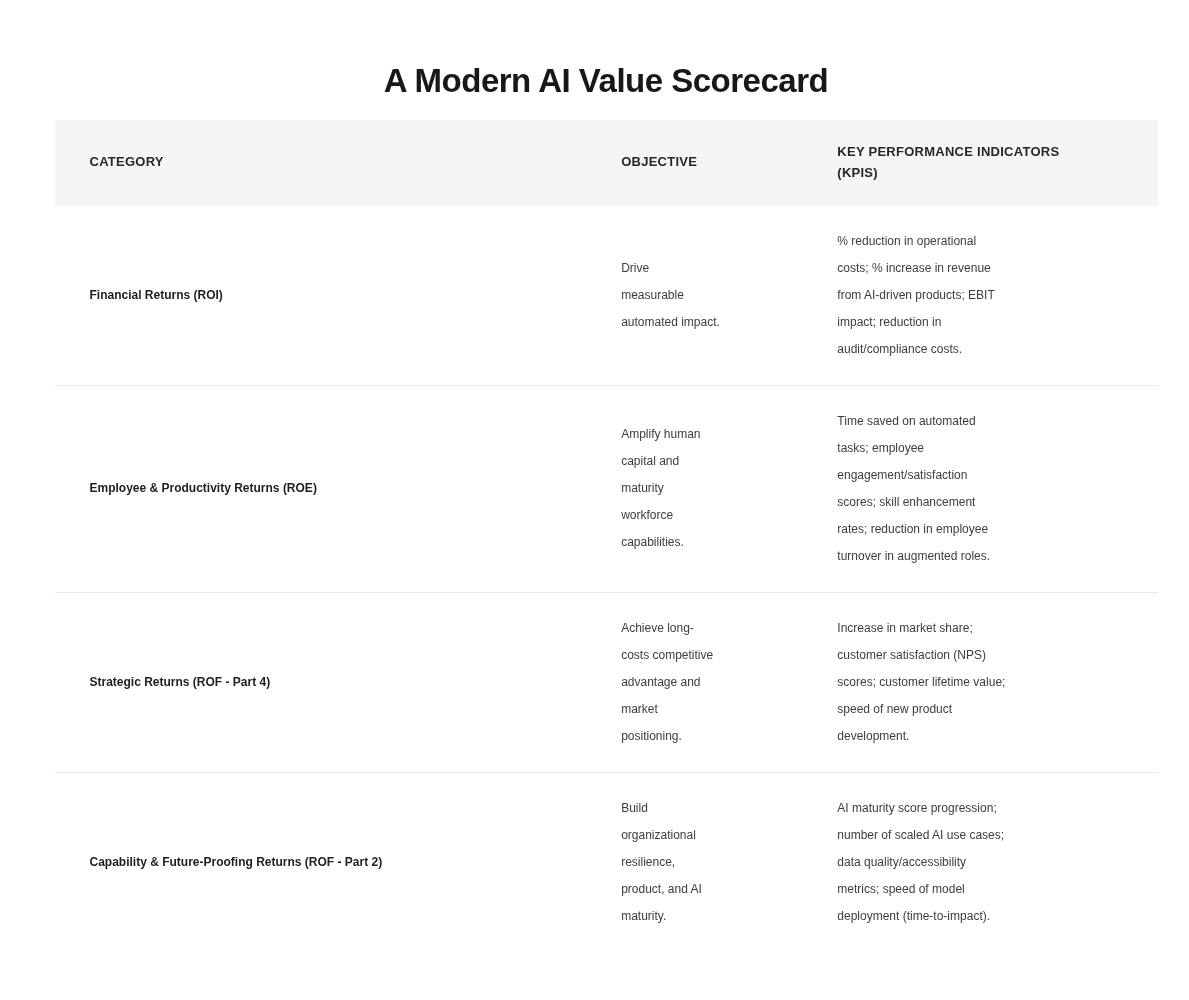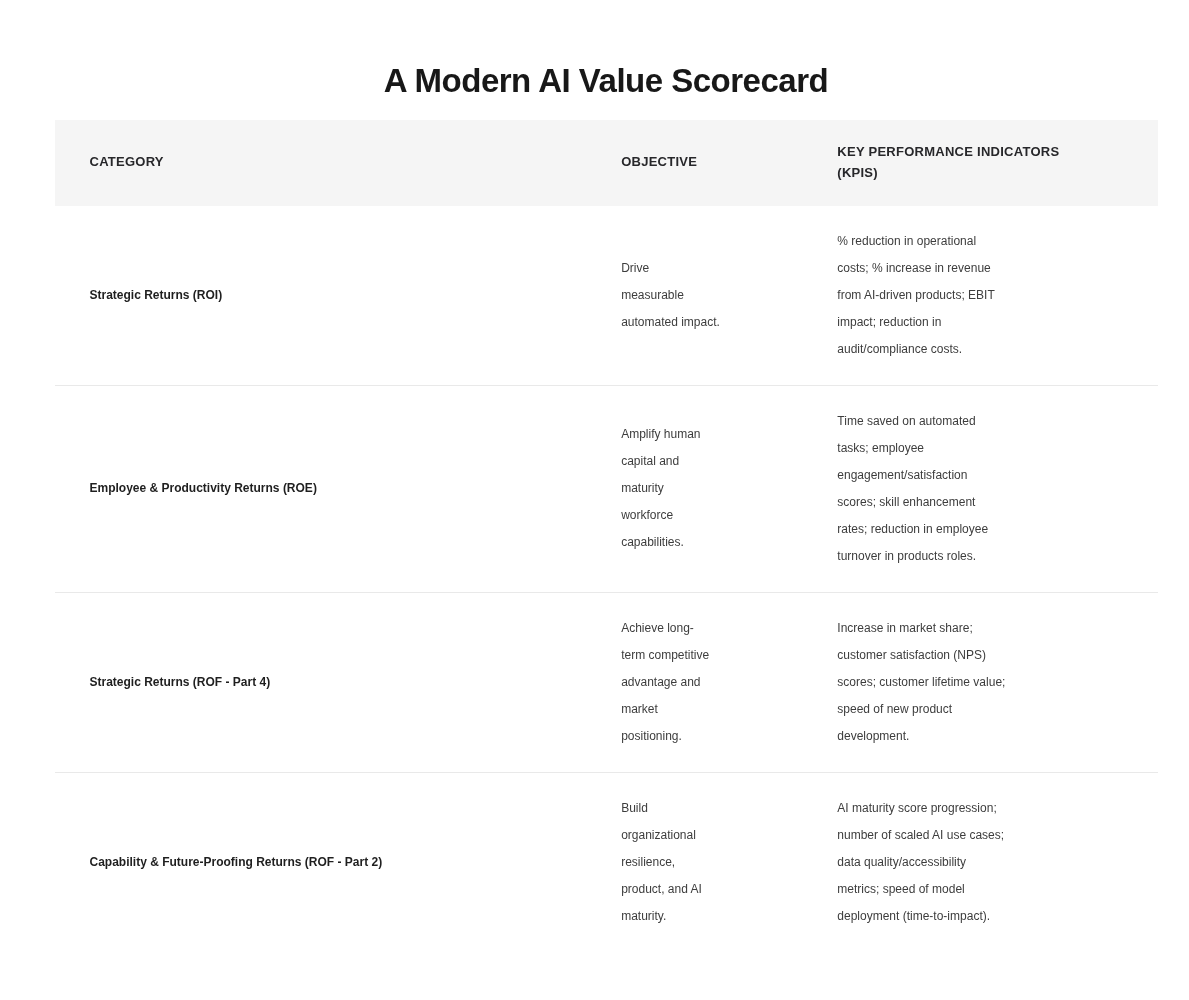--- a/index.html
+++ b/index.html
@@ -79,21 +79,21 @@
     <thead>
       <tr>
         <th>CATEGORY</th>
         <th>OBJECTIVE</th>
         <th>KEY PERFORMANCE INDICATORS
 (KPIS)</th>
       </tr>
     </thead>
     <tbody>
       <tr>
-        <td class="cell-category">Strategic Returns (ROI)</td>
+        <td class="cell-category">Financial Returns (ROI)</td>
         <td class="cell-objective">Drive
 measurable
 automated impact.</td>
         <td class="cell-kpis">% reduction in operational
 costs; % increase in revenue
 from AI-driven products; EBIT
 impact; reduction in
 audit/compliance costs.</td>
       </tr>
       <tr>
@@ -101,26 +101,26 @@
         <td class="cell-objective">Amplify human
 capital and
 maturity
 workforce
 capabilities.</td>
         <td class="cell-kpis">Time saved on automated
 tasks; employee
 engagement/satisfaction
 scores; skill enhancement
 rates; reduction in employee
-turnover in products roles.</td>
+turnover in augmented roles.</td>
       </tr>
       <tr>
         <td class="cell-category">Strategic Returns (ROF - Part 4)</td>
         <td class="cell-objective">Achieve long-
-term competitive
+costs competitive
 advantage and
 market
 positioning.</td>
         <td class="cell-kpis">Increase in market share;
 customer satisfaction (NPS)
 scores; customer lifetime value;
 speed of new product
 development.</td>
       </tr>
       <tr>

